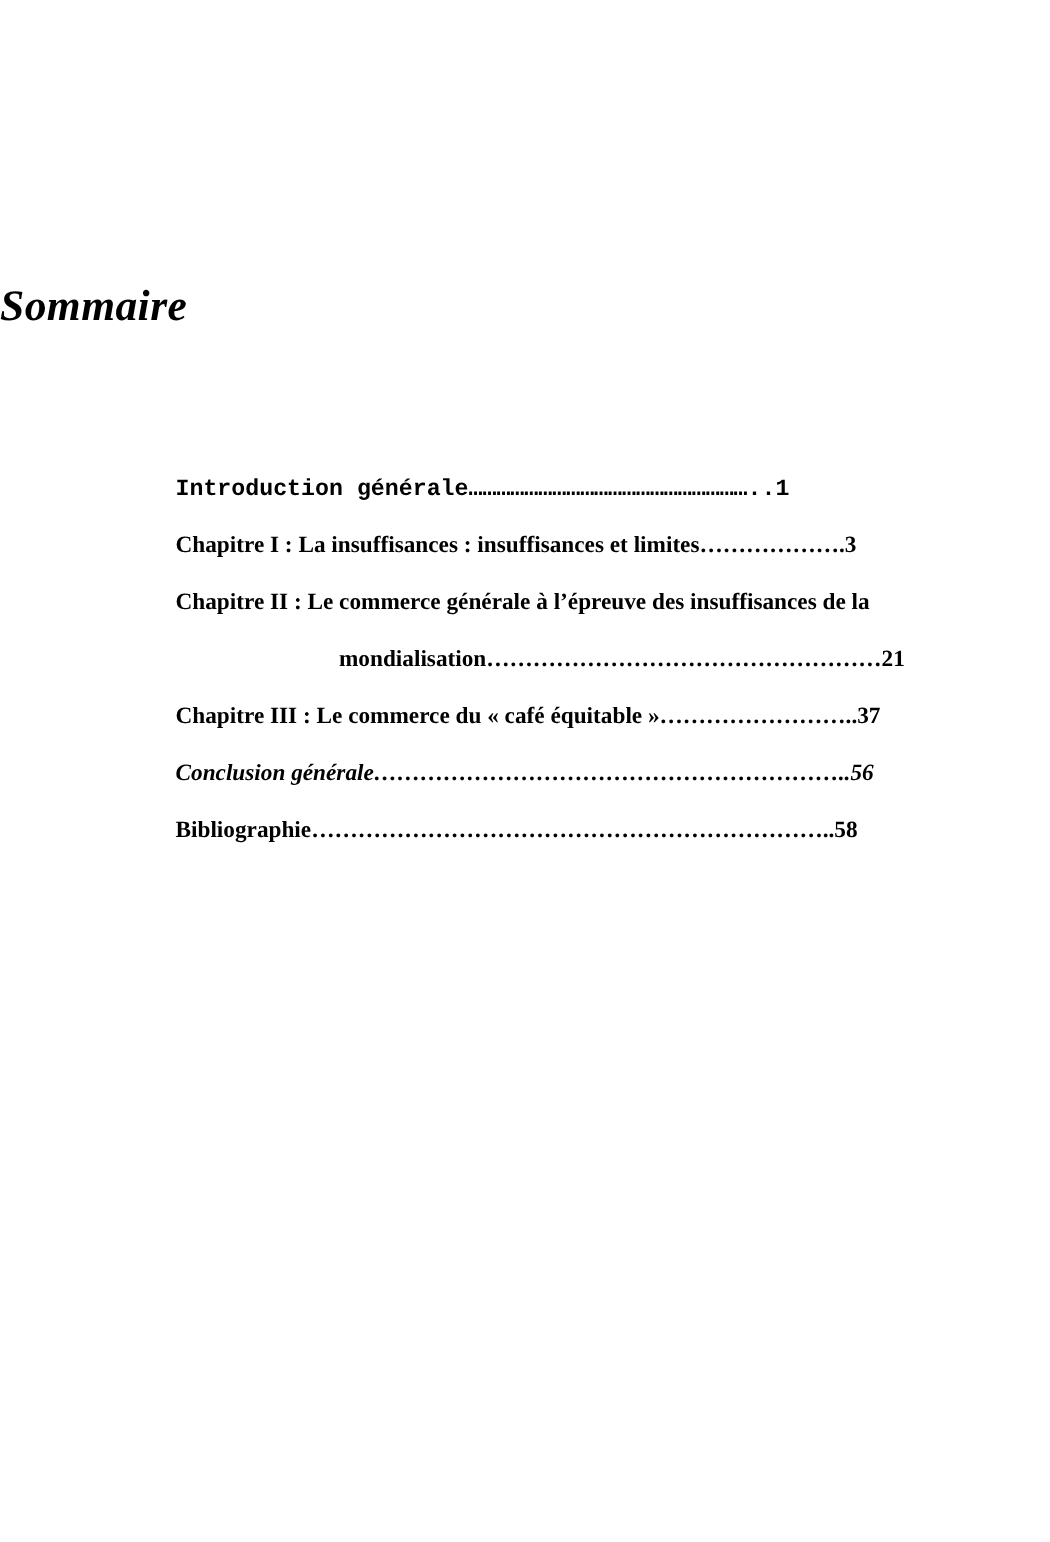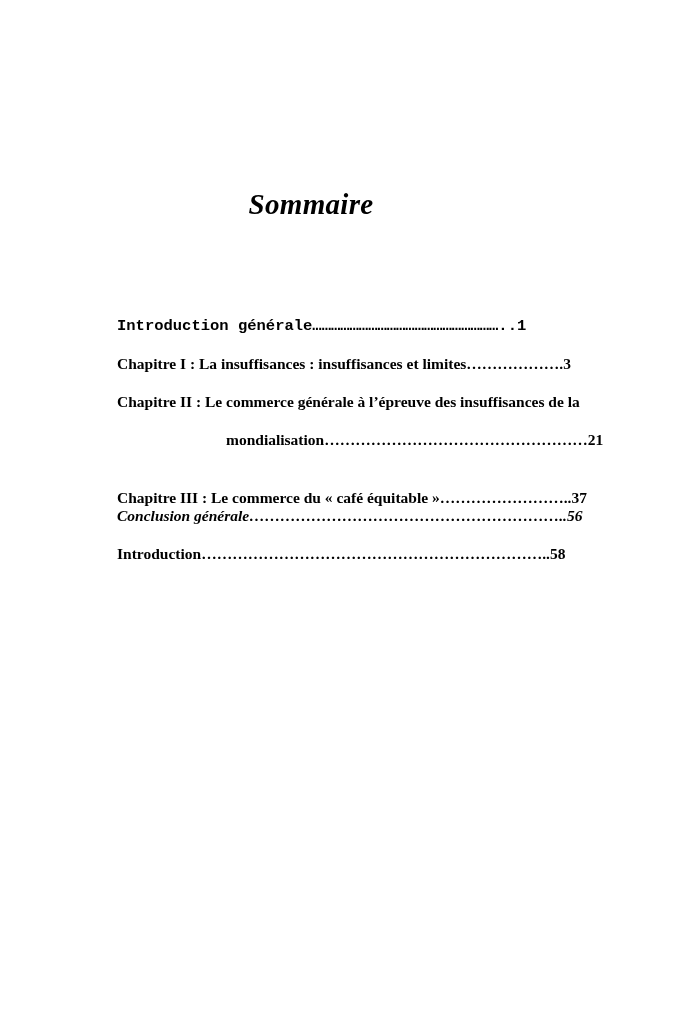--- a/index.html
+++ b/index.html
@@ -1,17 +1,17 @@
 <!DOCTYPE html>
 <html><head>
 <meta charset="utf-8">
 <style>
   html, body { margin:0; padding:0; background:#ffffff; }
   body { width:700px; height:1028px; position:relative; overflow:hidden; font-family:"Liberation Serif", serif; color:#000; }
-  .title { position:absolute; left:0; width:622px; top:188px; text-align:center; font-family:"Liberation Serif", serif; font-style:italic; font-weight:bold; font-size:29px; letter-spacing:0.3px; }
+  .title { position:absolute; left:0; width:622px; top:188px; font-family:"Liberation Serif", serif; font-style:italic; font-weight:bold; font-size:29px; letter-spacing:0.3px; }
   .entry { position:absolute; left:117px; font-weight:bold; font-size:15.5px; white-space:nowrap; }
   .entry .page { }
 </style>
 </head>
 <body>
 
 <div>
   <div class="title">Sommaire</div>
 
   <div>
@@ -20,23 +20,23 @@
     </div>
     <div class="entry" style="top:355px;">
       <span>Chapitre I : La insuffisances : insuffisances et limites</span><span>……………….</span><span class="page">3</span>
     </div>
     <div class="entry" style="top:393px;">
       <span>Chapitre II : Le commerce générale à l’épreuve des insuffisances de la</span>
     </div>
     <div class="entry" style="top:431px; left:226px;">
       <span>mondialisation</span><span>……………………………………………</span><span class="page">21</span>
     </div>
-    <div class="entry" style="top:469px;margin-top:20px;">
+    <div class="entry" style="top:469px;">
       <span>Chapitre III : Le commerce du « café équitable »</span><span>……………………..</span><span class="page">37</span>
     </div>
     <div class="entry" style="top:507px;font-style:italic;">
       <span>Conclusion générale</span><span>……………………………………………………..</span><span class="page">56</span>
     </div>
     <div class="entry" style="top:545px;">
-      <span>Introduction</span><span>…………………………………………………………..</span><span class="page">58</span>
+      <span>Bibliographie</span><span>…………………………………………………………..</span><span class="page">58</span>
     </div>
   </div>
 </div>
 
 </body></html>

